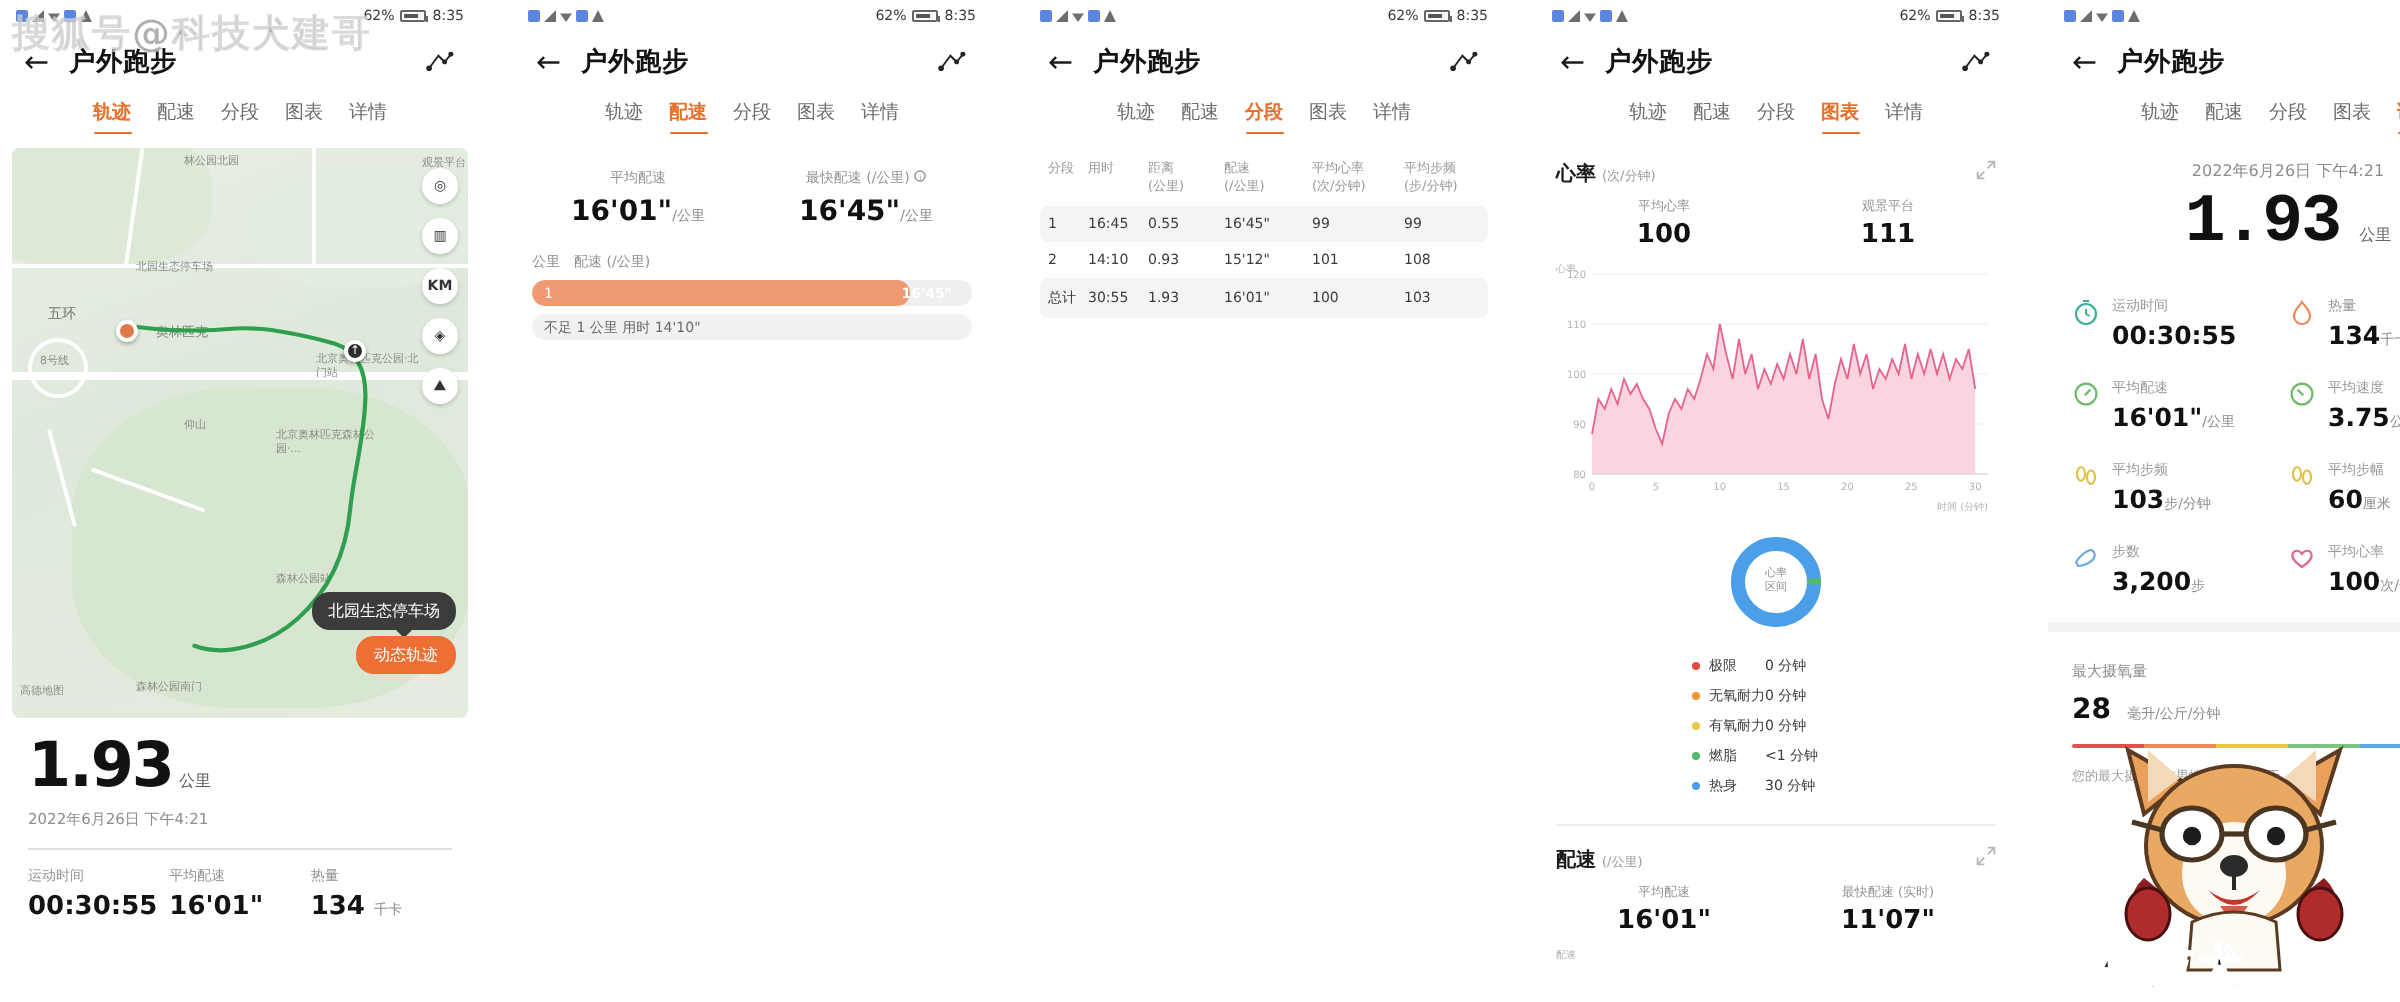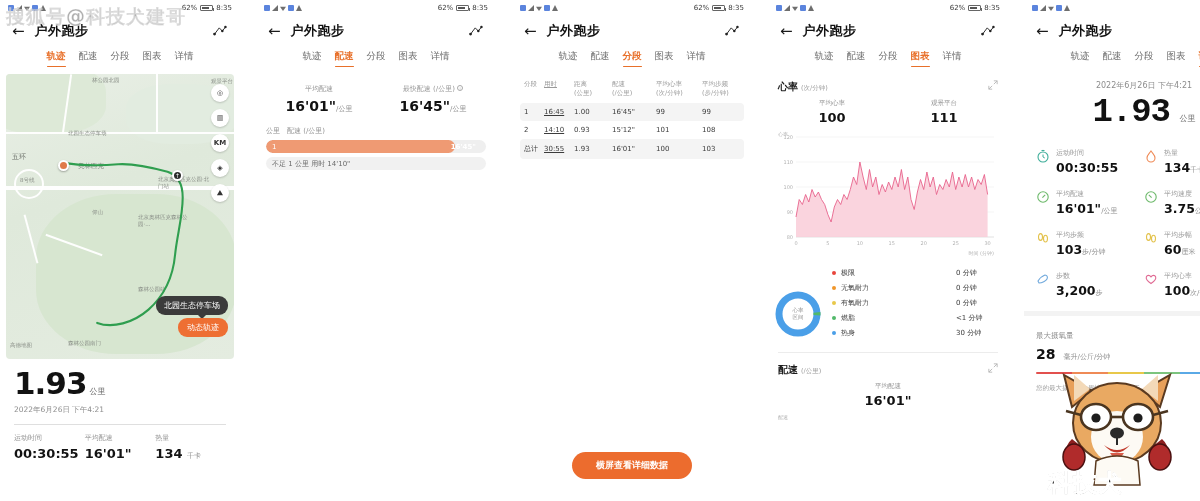--- a/index.html
+++ b/index.html
@@ -155,21 +155,21 @@
   .seg-table { padding: 6px 8px 0; }
   .seg-head, .seg-row { display: flex; font-size: 6.5px; }
   .seg-head { color: #9a9a9a; padding: 0 4px 5px; align-items: flex-start; }
   .seg-head div span { display:block; }
   .seg-row {
     color: #3c3c3c; font-size: 7px; padding: 5px 4px;
     border-radius: 4px; align-items: center;
   }
   .seg-row.alt { background: #f4f4f4; }
   .c1 { flex: 0 0 20px; }
-  .c2 { flex: 0 0 30px; text-decoration: underline; }
+  .c2 { flex: 0 0 30px; }
   .c3 { flex: 0 0 38px; }
   .c4 { flex: 0 0 44px; }
   .c5 { flex: 0 0 46px; }
   .c6 { flex: 1; }
   .land-btn {
     position: absolute; left: 50%; transform: translateX(-50%); bottom: 22px;
     background: #ec6c2e; color: #fff; font-size: 9px; font-weight: 700;
     padding: 7px 24px; border-radius: 16px; white-space: nowrap;
   }
 
@@ -178,21 +178,21 @@
   .card-head { display: flex; align-items: baseline; padding: 2px 2px 0; }
   .card-head .t { font-size: 10px; font-weight: 700; color: #1c1c1c; }
   .card-head .sub { font-size: 6.5px; color: #9b9b9b; margin-left: 3px; }
   .card-head .sp { flex: 1; }
   .expand-ic { width: 10px; height: 10px; opacity: .6; }
   .hr-stats { display: flex; padding: 5px 0 2px; }
   .hrs { flex: 1; text-align: center; }
   .hrs .lbl { font-size: 6.5px; color: #949494; margin-bottom: 2px; }
   .hrs .val { font-size: 13px; font-weight: 700; color: #111; }
   .chart-wrap { position: relative; height: 128px; margin-top: 2px; }
-  .zones { display: flex; align-items: flex-end; padding: 8px 4px 10px; gap: 8px; }
+  .zones { display: flex; align-items: center; padding: 8px 4px 10px; gap: 8px; flex-direction: column; }
   .donut-wrap { position: relative; width: 52px; height: 52px; flex: 0 0 52px; }
   .donut-lbl {
     position: absolute; inset: 0; display: flex; flex-direction: column;
     align-items: center; justify-content: center;
     font-size: 5.5px; color: #8d8d8d; line-height: 1.25; text-align: center;
   }
   .zlist { flex: 1; }
   .zrow { display: flex; align-items: center; font-size: 7px; color: #444; padding: 2.5px 0; }
   .zdot { width: 4px; height: 4px; border-radius: 50%; margin-right: 5px; flex: 0 0 4px; }
   .zname { flex: 1; }
@@ -290,21 +290,21 @@
       <div class="road" style="left:0;top:112px;width:240px;height:4px;"></div>
       <div class="road" style="left:60px;top:0;width:2px;height:60px;transform:rotate(8deg);"></div>
       <div class="road" style="left:150px;top:0;width:2px;height:58px;"></div>
       <div class="road" style="left:8px;top:95px;width:30px;height:30px;border-radius:50%;background:none;border:2px solid #fff;"></div>
       <div class="road" style="left:24px;top:140px;width:2px;height:50px;transform:rotate(-15deg);"></div>
       <div class="road" style="left:38px;top:170px;width:60px;height:2px;transform:rotate(20deg);"></div>
 
       <span class="maplabel" style="left:86px;top:3px;">林公园北园</span>
       <span class="maplabel" style="left:205px;top:4px;">观景平台</span>
       <span class="maplabel" style="left:62px;top:56px;">北园生态停车场</span>
-      <span class="maplabel" style="left:6px;top:78px;font-size:7px;color:#6e736c;">五环</span>
+      <span class="maplabel" style="left:18px;top:78px;font-size:7px;color:#6e736c;">五环</span>
       <span class="maplabel" style="left:72px;top:88px;font-size:6.5px;color:#7b807a;">奥林匹克</span>
       <span class="maplabel" style="left:14px;top:103px;">8号线</span>
       <span class="maplabel" style="left:152px;top:102px;width:56px;white-space:normal;">北京奥林匹克公园·北门站</span>
       <span class="maplabel" style="left:86px;top:135px;">仰山</span>
       <span class="maplabel" style="left:132px;top:140px;width:54px;white-space:normal;">北京奥林匹克森林公园·...</span>
       <span class="maplabel" style="left:132px;top:212px;">森林公园站</span>
       <span class="maplabel" style="left:62px;top:266px;">森林公园南门</span>
       <span class="maplabel" style="left:4px;top:268px;">高德地图</span>
 
       <svg class="track" viewBox="0 0 240 285" preserveAspectRatio="none">
@@ -483,21 +483,21 @@
           </div>
         <div class="c6">
             <span>平均步频</span>
             <span>(步/分钟)</span>
           </div>
       </div>
 
       <div class="seg-row alt">
         <div class="c1">1</div>
         <div class="c2">16:45</div>
-        <div class="c3">1.00</div>
+        <div class="c3">0.55</div>
         <div class="c4">16'45"</div>
         <div class="c5">99</div>
         <div class="c6">99</div>
       </div>
       <div class="seg-row">
         <div class="c1">2</div>
         <div class="c2">14:10</div>
         <div class="c3">0.93</div>
         <div class="c4">15'12"</div>
         <div class="c5">101</div>
@@ -506,21 +506,20 @@
       <div class="seg-row alt">
         <div class="c1">总计</div>
         <div class="c2">30:55</div>
         <div class="c3">1.93</div>
         <div class="c4">16'01"</div>
         <div class="c5">100</div>
         <div class="c6">103</div>
       </div>
     </div>
 
-    <div class="land-btn">横屏查看详细数据</div>
   </div>
 
   <div class="panel">
     <div class="statusbar">
       <div class="sb-left">
         <i class="sb-ic b"></i>
         <i class="sb-ic t"></i>
         <i class="sb-ic w"></i>
         <i class="sb-ic b"></i>
         <i class="sb-ic s"></i>
@@ -652,20 +651,24 @@
         <svg class="expand-ic" viewBox="0 0 12 12">
           <path d="M1 11 L5 7 M11 1 L7 5" stroke="#888" stroke-width="1.1" fill="none"></path>
           <path d="M7 1 L11 1 L11 5" stroke="#888" stroke-width="1.1" fill="none"></path>
           <path d="M5 11 L1 11 L1 7" stroke="#888" stroke-width="1.1" fill="none"></path>
         </svg>
       </div>
       <div class="hr-stats">
         <div class="hrs">
           <div class="lbl">平均配速</div>
           <div class="val">16'01"</div>
+        </div>
+        <div class="hrs">
+          <div class="lbl">最快配速 (实时)</div>
+          <div class="val">11'07"</div>
         </div>
       </div>
       <div style="font-size:5px;color:#b0b0b0;padding:4px 2px;">配速</div>
     </div>
   </div>
 
   <div class="panel">
     <div class="statusbar">
       <div class="sb-left">
         <i class="sb-ic b"></i>

